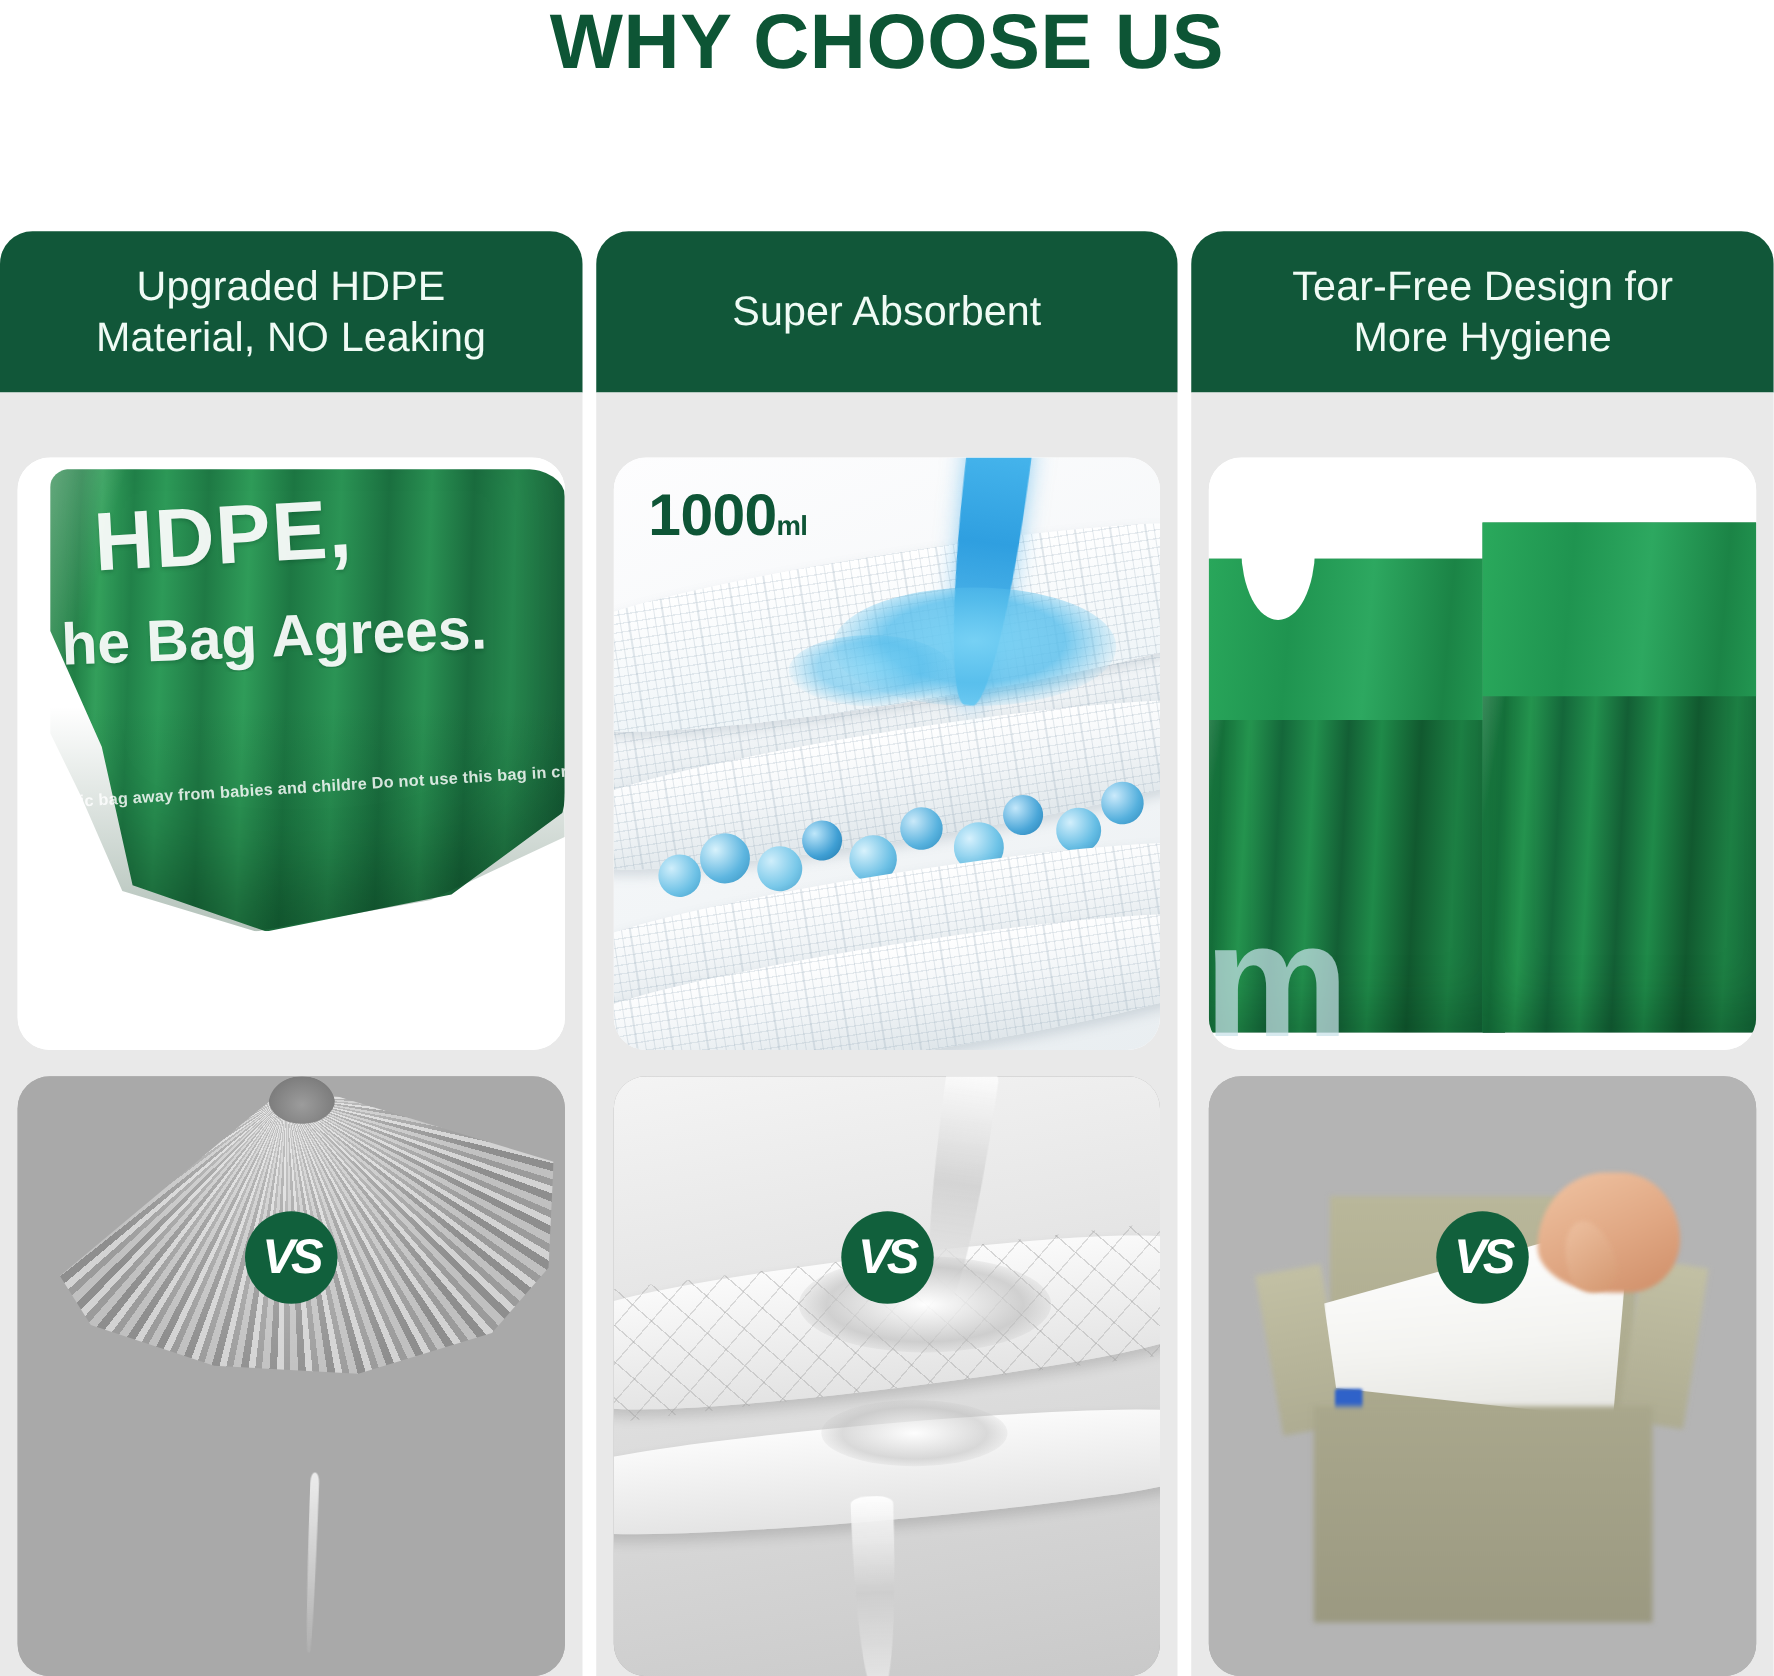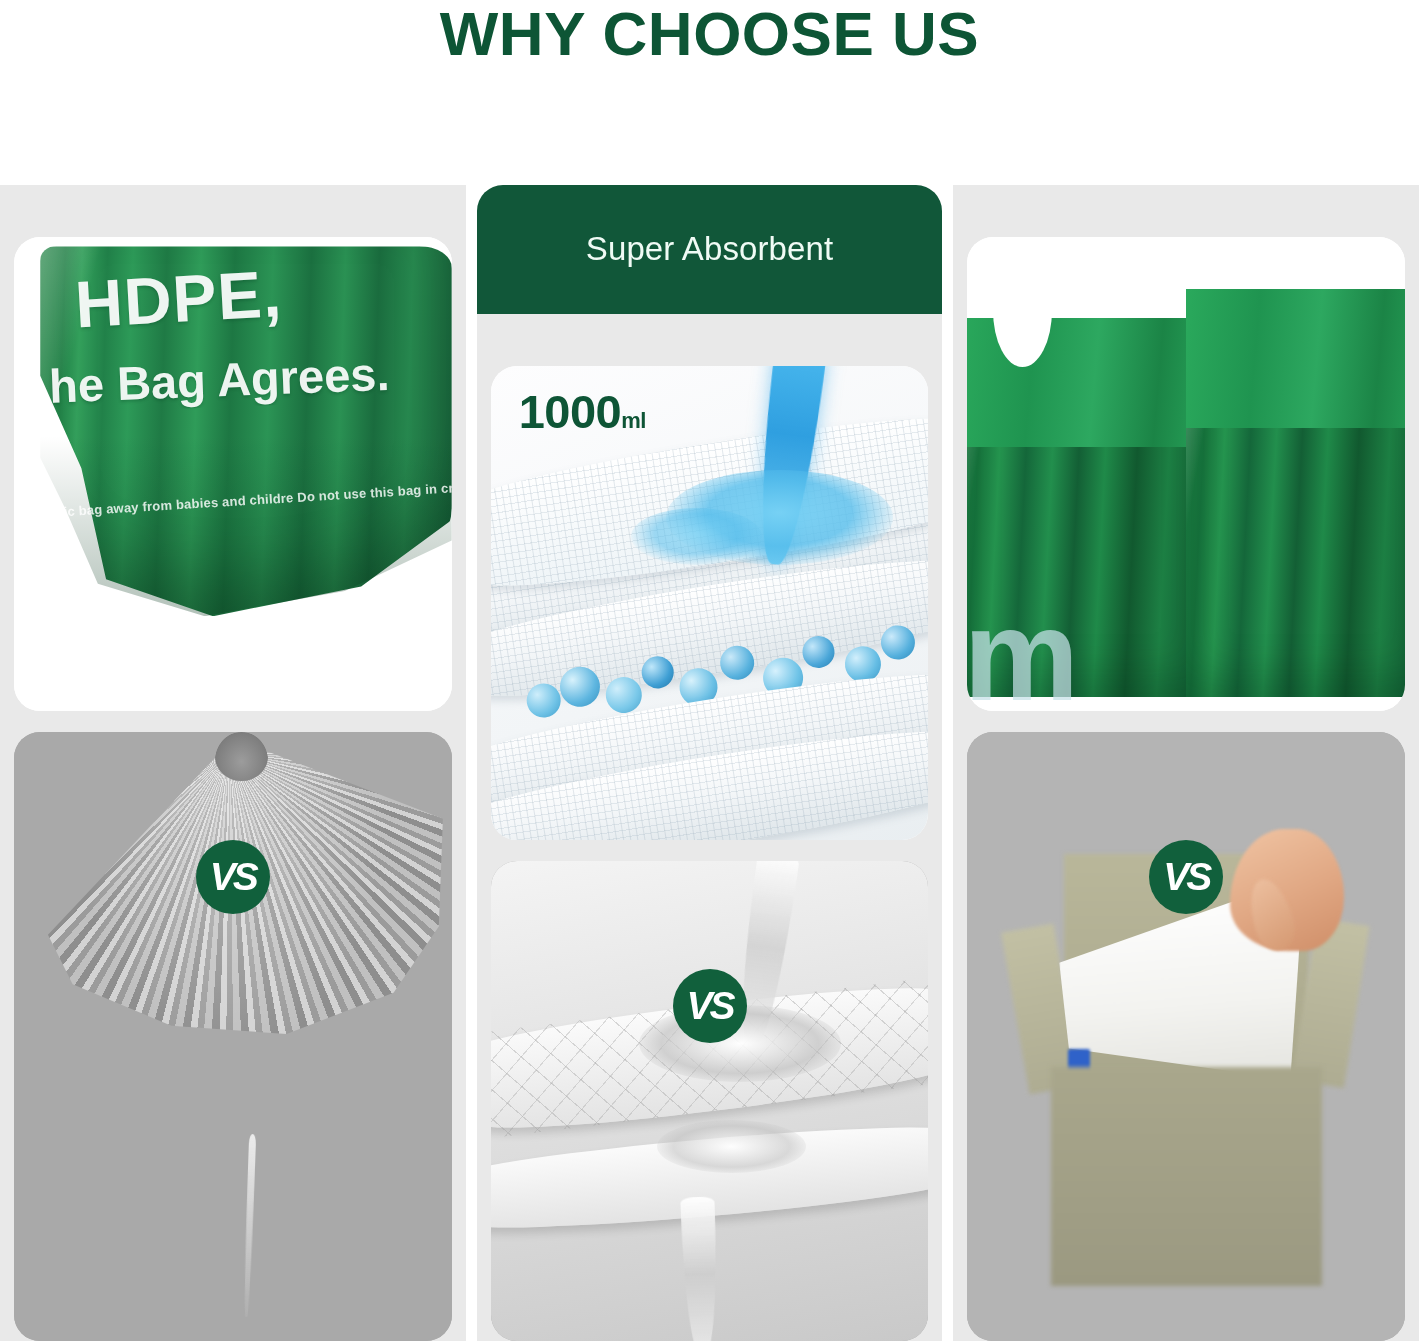--- a/index.html
+++ b/index.html
@@ -386,20 +386,24 @@
 </head>
 <body>
 
 <div id="page">
 
   <h1 class="page-title">WHY CHOOSE US</h1>
 
   <div class="columns">
 
     <div class="column">
+      <div class="col-header">
+        <div class="col-header-text">Upgraded HDPE
+Material, NO Leaking</div>
+      </div>
       <div class="col-body">
 
         <div class="card card-top">
           <div class="photo ph-green-bag">
             <div class="gb-body"></div>
             <div class="gb-shade"></div>
             <div class="gb-text-big">HDPE,</div>
             <div class="gb-text-mid">he Bag Agrees.</div>
             <div class="gb-fine">plastic bag away from babies and childre  Do not use this bag in cribs, beds, car</div>
           </div>
@@ -485,20 +489,24 @@
             <div class="thr-pool" style="left:34%; top:30%; width:46%; height:16%;"></div>
             <div class="thr-pool" style="left:38%; top:54%; width:34%; height:11%; opacity:.8;"></div>
             <div class="thr-stream" style="left:44%; top:70%; width:34px; height:32%; border-radius:40%/4% 4% 100% 100%; transform:rotate(-2deg);"></div>
           </div>
         </div>
 
       </div>
     </div>
 
     <div class="column">
+      <div class="col-header">
+        <div class="col-header-text">Tear-Free Design for
+More Hygiene</div>
+      </div>
       <div class="col-body">
 
         <div class="card card-top">
           <div class="photo ph-bags">
             <div class="bag-sheet" style="left:-2%; top:17%; width:56%; height:80%;">
               <div class="bag-band"></div>
               <div class="bag-notch" style="left:14%; top:-2%; width:24%; height:15%;"></div>
               <div class="bag-letter" style="left:2%; bottom:-6%; font-size:130px;">m</div>
             </div>
             <div class="bag-sheet" style="left:50%; top:11%; width:54%; height:86%;">

